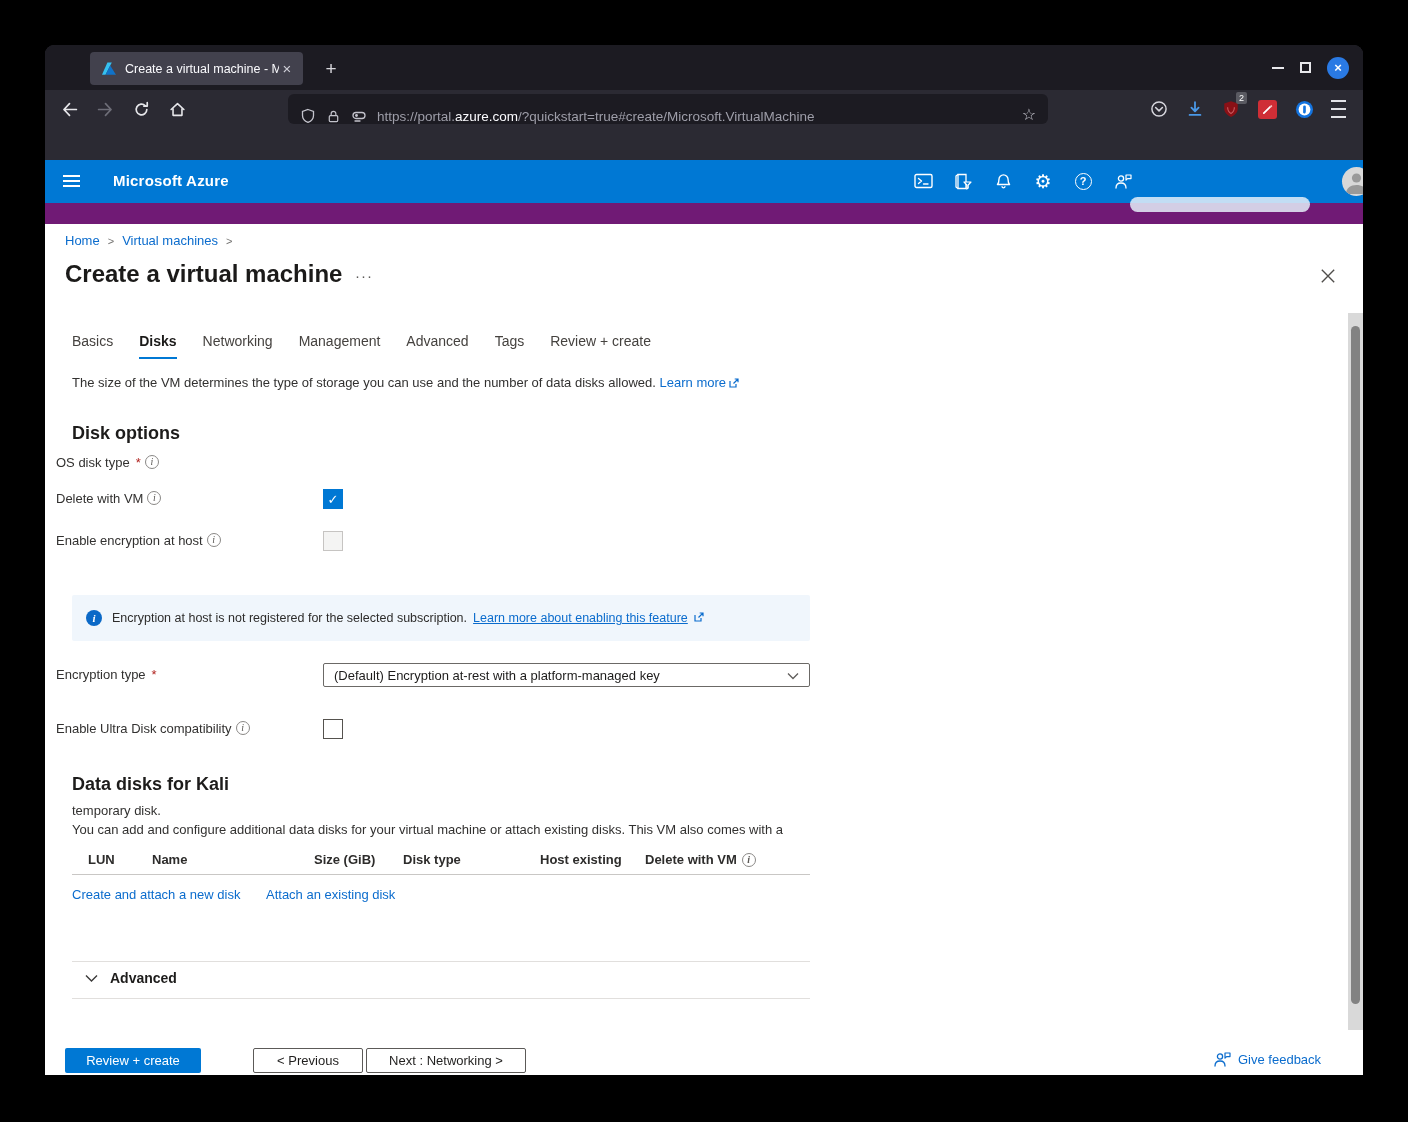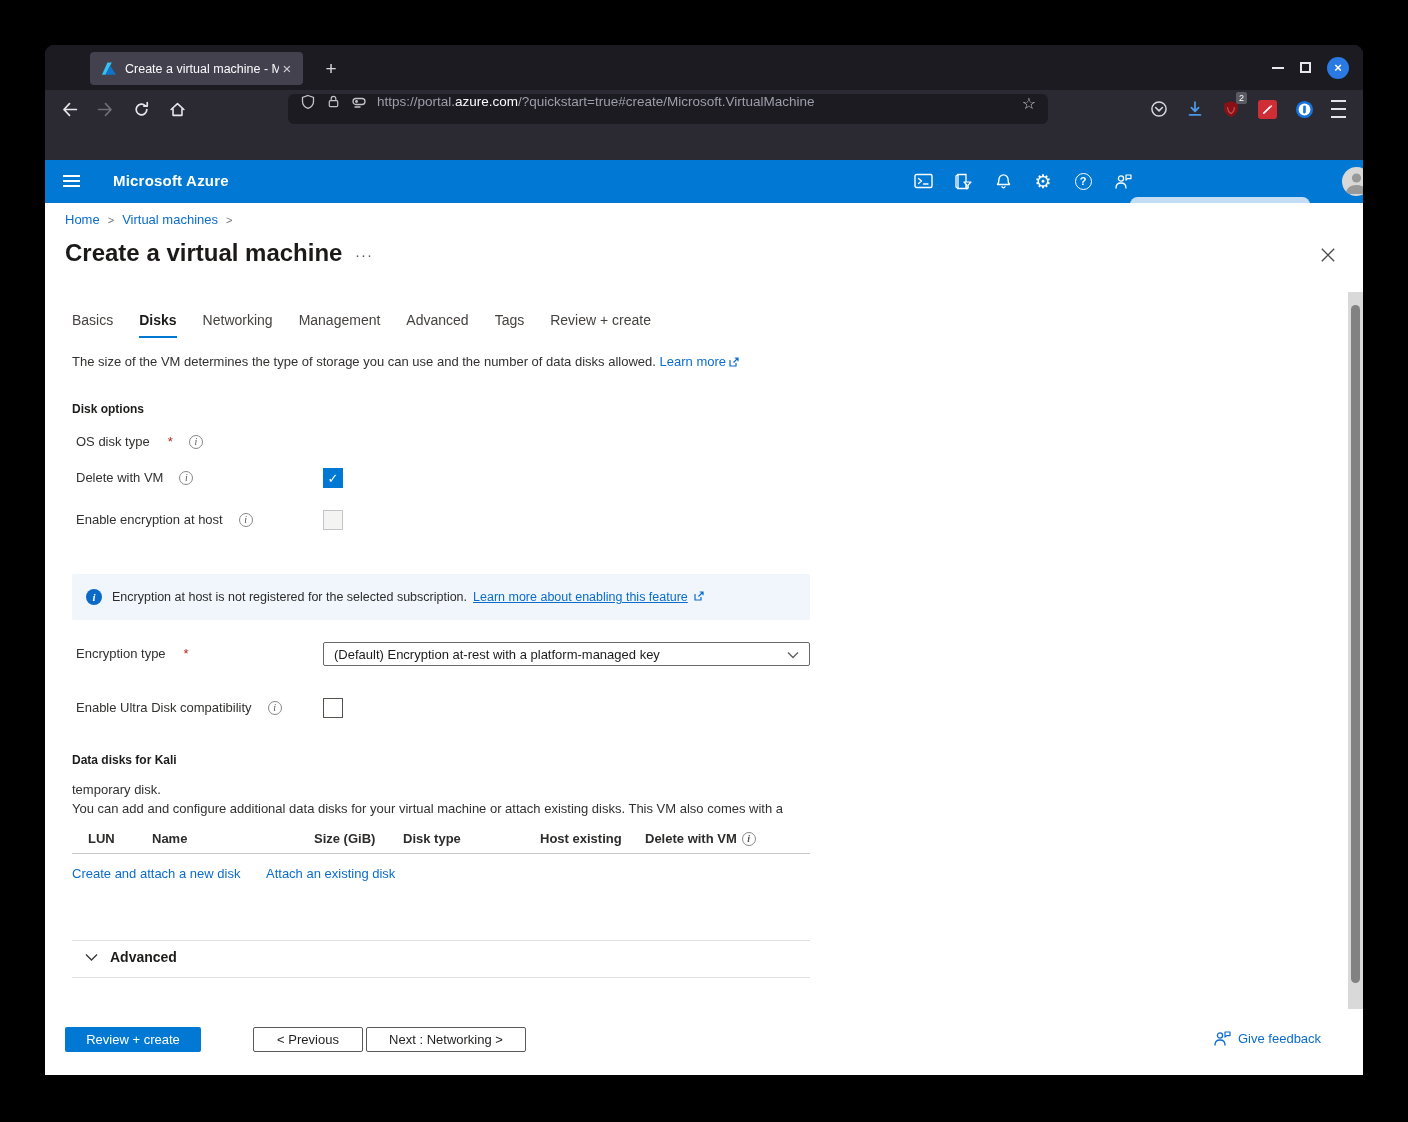--- a/index.html
+++ b/index.html
@@ -20,21 +20,21 @@
   .winctl { position:absolute; top:0; right:0; height:45px; display:flex; align-items:center; gap:16px; padding-right:14px; }
   .win-min { width:12px; height:2px; background:#e8e8ec; }
   .win-max { width:11px; height:11px; border:2px solid #e8e8ec; }
   .win-close { width:22px; height:22px; border-radius:50%; background:#2a7ae4; color:#fff;
                display:flex; align-items:center; justify-content:center; font-size:13px; font-weight:bold; }
 
   
   .navbar { position:relative; height:70px; background:#2b2a33; }
   .nav-btn { position:absolute; top:3px; width:32px; height:32px; display:flex; align-items:center; justify-content:center; border-radius:4px; }
   .urlbar { position:absolute; left:243px; top:4px; width:760px; height:30px; background:#1c1b22;
-            border-radius:6px; display:flex; align-items:flex-start; padding:0 12px; }
+            border-radius:6px; display:flex; align-items:flex-end; padding:0 12px; }
   .urlbar .sep-ico { margin-right:10px; display:flex; }
   .url-text { font-size:13.5px; color:#9e9ea9; white-space:nowrap; overflow:hidden; flex:1; }
   .url-text .domain { color:#fbfbfe; }
   .star { color:#c9c9d2; font-size:16px; margin-left:8px; }
   .ext-btn { position:absolute; top:7px; width:24px; height:24px; display:flex; align-items:center; justify-content:center; }
   .ublock-badge { position:absolute; top:-5px; right:-4px; background:#5a5a62; color:#fff; font-size:9px;
                   padding:1px 3px; border-radius:2px; line-height:10px; }
   .hamburger-ff span { display:block; width:15px; height:2px; background:#e3e3e8; margin:3px 0; }
 
   
@@ -46,38 +46,38 @@
   .az-search { position:absolute; left:203px; top:8px; width:640px; height:26px; }
   .az-search input { width:100%; height:100%; border:0; border-radius:2px; background:rgba(255,255,255,.78);
                      padding:0 8px 0 32px; font-size:13px; color:#17456b; font-family:"Liberation Sans",sans-serif; }
   .az-search input::placeholder { color:#2b5a83; opacity:1; }
   .az-search .mag { position:absolute; left:10px; top:5px; }
   .az-ico { position:absolute; top:9px; width:24px; height:24px; display:flex; align-items:center; justify-content:center; color:#fff; }
   .avatar { position:absolute; left:1297px; top:7px; width:29px; height:29px; border-radius:50%; background:#d8d8d8; overflow:hidden; }
   .smudge { position:absolute; left:1085px; top:37px; width:180px; height:15px; background:#e4eff9; border-radius:10px; opacity:.85; }
 
   
-  .content { position:relative; height:872px; background:#fff; font-size:13px; color:#323130; }
+  .content { position:relative; height:872px; background:#fff; font-size:13px; color:#323130;margin-top:21px; }
   .crumbs { position:absolute; left:20px; top:9px; display:flex; align-items:center; font-size:13px; }
   .crumbs a { color:#0b6ccd; text-decoration:none; }
   .crumb-sep { color:#737270; font-size:11px; margin:0 8px; }
   .blade-title { position:absolute; left:20px; top:36px; font-size:24px; font-weight:700; color:#1b1a19; }
   .blade-dots { position:absolute; left:310px; top:43px; color:#5c5a58; font-size:15px; letter-spacing:1px; }
   .blade-close { position:absolute; left:1274px; top:43px; width:18px; height:18px; }
 
   .tabs { position:absolute; left:27px; top:109px; display:flex; gap:26px; }
   .tab-item { font-size:14px; color:#45423f; padding-bottom:8px; border-bottom:2px solid transparent; }
   .tab-item.active { font-weight:700; color:#1b1a19; border-bottom-color:#0078d4; }
 
   .intro { position:absolute; left:27px; top:149px; line-height:19px; width:745px; }
   a.lnk { color:#0b6ccd; text-decoration:none; }
   .ext { margin-left:3px; vertical-align:-1px; }
 
-  .sec-h { position:absolute; left:27px; font-size:12px; font-weight:700; color:#1d1c1b; }
-  .row-label { position:absolute; left:31px; display:flex; align-items:center; gap:16px; }
+  .sec-h { position:absolute; left:27px; font-size:18px; font-weight:700; color:#1d1c1b; }
+  .row-label { position:absolute; left:11px; display:flex; gap:4px; }
   .req { color:#b0231f; margin-left:2px; }
   .ii { width:14px; height:14px; border:1px solid #8a8886; border-radius:50%; font-size:10px; line-height:12px;
         display:inline-flex; align-items:center; justify-content:center; color:#5a5855;
         font-family:"Liberation Serif", serif; font-style:italic; }
   .dd { position:absolute; left:278px; width:487px; height:24px; border:1px solid #6b6966; border-radius:2px;
         background:#fff; display:flex; align-items:center; padding:0 10px; color:#1d1c1b; }
   .dd .chev { margin-left:auto; }
   .cb { position:absolute; left:278px; width:20px; height:20px; border:1px solid #55524e; background:#fff;
         display:flex; align-items:center; justify-content:center; }
   .cb .mark { display:none; color:#fff; font-size:13px; }

